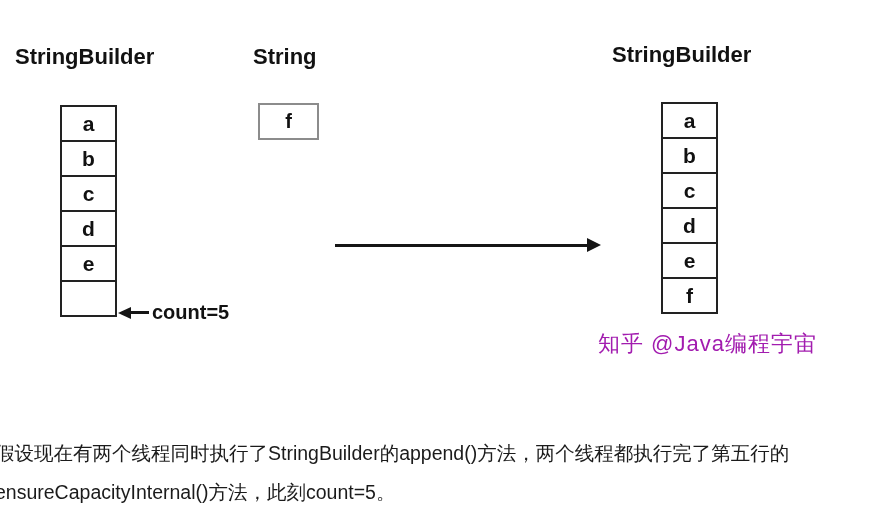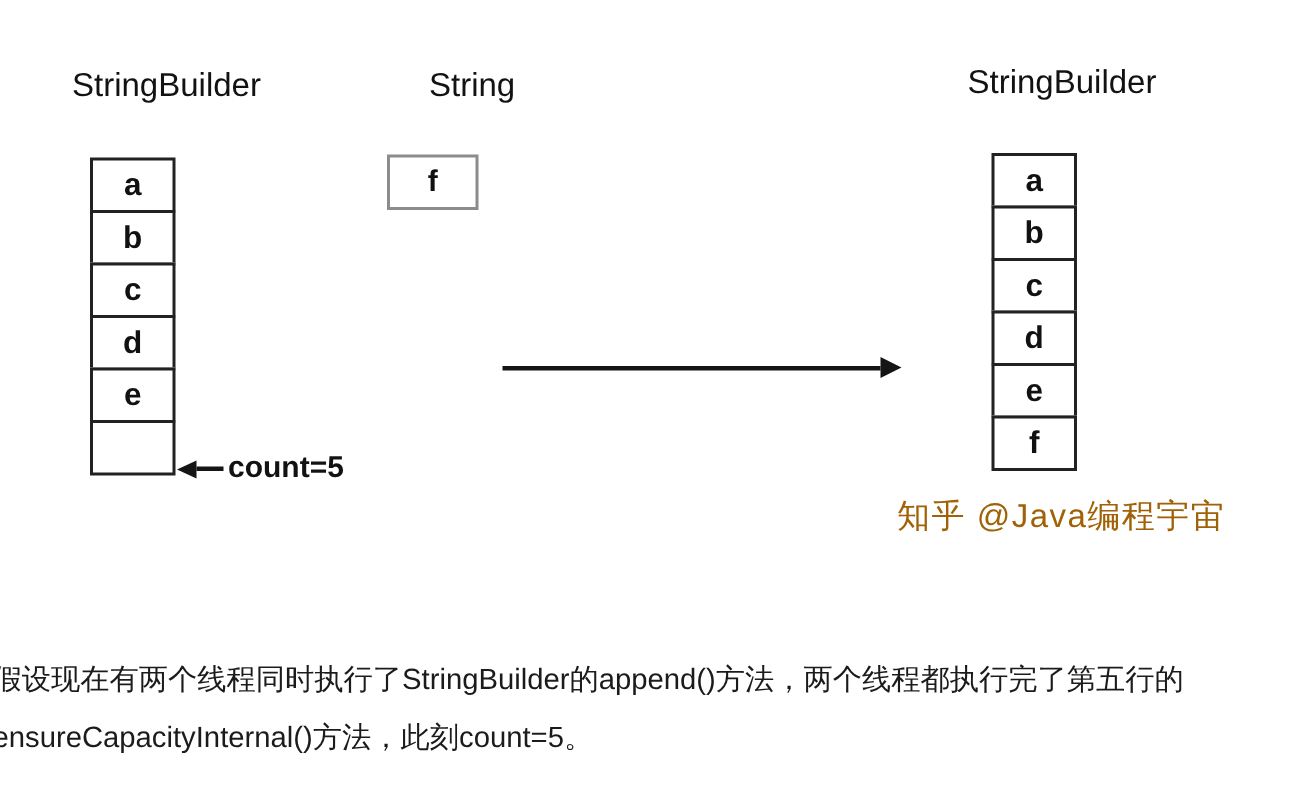--- a/index.html
+++ b/index.html
@@ -1,20 +1,20 @@
 <!DOCTYPE html>
 <html><head>
 <meta charset="utf-8">
 <style>
   html,body { margin:0; padding:0; background:#fff; }
   .stage {
     position:relative; width:871px; height:525px; background:#ffffff;
     font-family:"Liberation Sans","DejaVu Sans",sans-serif; overflow:hidden;
   }
-  .title { position:absolute; font-weight:normal; font-size:22px; color:#121212; white-space:nowrap;margin-left:33px; }
+  .title { position:absolute; font-weight:bold; font-size:22px; color:#121212; white-space:nowrap; }
   .title-left  { left:15px;  top:44px; }
   .title-mid   { left:253px; top:44px; }
   .title-right { left:612px; top:42px; }
 
   .stack { position:absolute; display:flex; flex-direction:column; }
   .stack-left  { left:60px;  top:105px; }
   .stack-right { left:661px; top:102px; }
   .cell {
     width:53px; height:33px; border:2px solid #222; margin-top:-2px;
     display:flex; align-items:center; justify-content:center;
@@ -43,21 +43,21 @@
   .count-anno .head-left {
     width:0; height:0; border-top:6px solid transparent; border-bottom:6px solid transparent;
     border-right:13px solid #151515;
   }
   .count-anno .shaft { width:18px; height:3px; background:#151515; }
   .count-anno .count-label { font-weight:bold; font-size:20px; color:#121212; margin-left:3px; white-space:nowrap; }
   .count5 { left:118px; top:301px; }
   .count6 { left:722px; top:344px; }
 
   .watermark {
-    position:absolute; left:598px; top:329px; font-size:22px; color:#a16207;
+    position:absolute; left:598px; top:329px; font-size:22px; color:#a21caf;
     letter-spacing:1px; white-space:nowrap; text-shadow:1px 1px 0 #ffffff;
   }
 
   .caption {
     position:absolute; left:-5px; top:434px; width:880px;
     font-size:19.5px; color:#1b1b1b; line-height:39px; white-space:nowrap;
   }
 </style>
 </head>
 <body>

